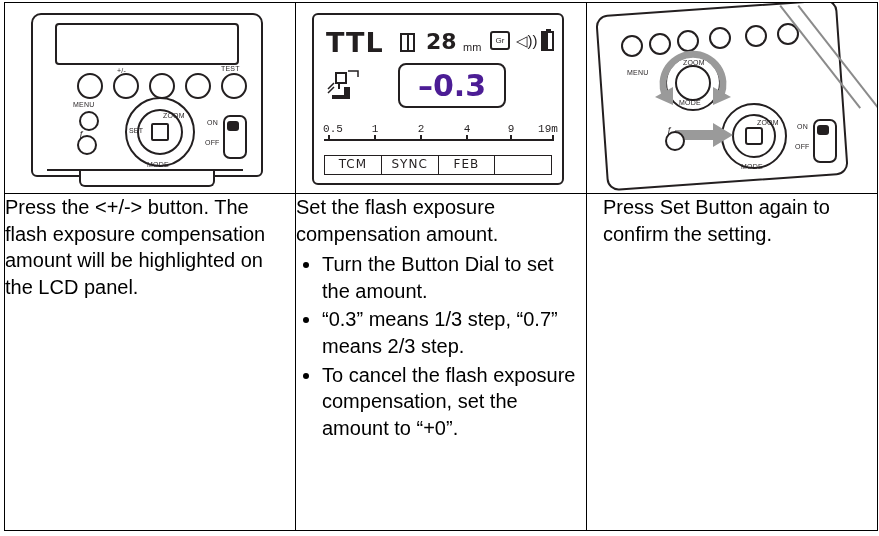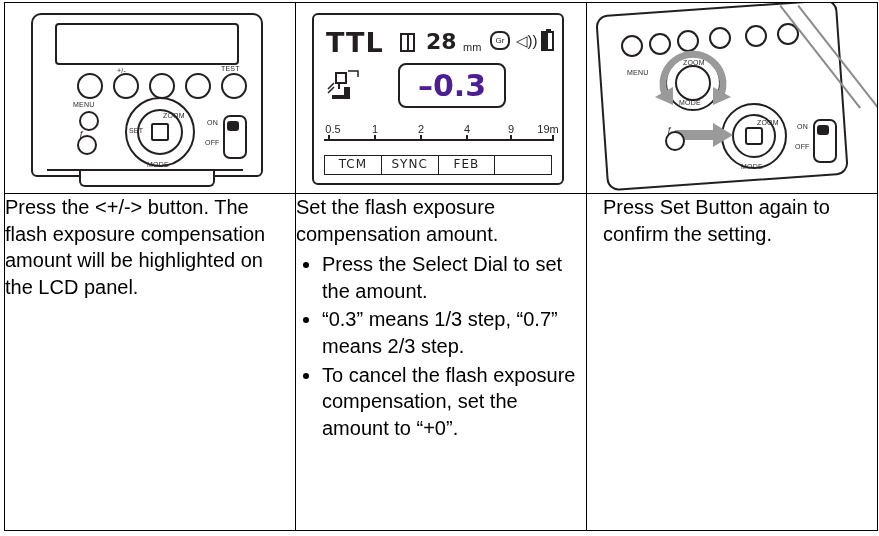--- a/index.html
+++ b/index.html
@@ -202,21 +202,21 @@
     font-size: 11px;
     color: #231f20;
   }
   .lcd .wireless-icon {
     position: absolute;
     left: 168px;
     top: 8px;
     width: 20px;
     height: 19px;
     border: 2px solid #231f20;
-    border-radius: 8px;
+    border-radius: 3px;
     box-sizing: border-box;
     font-size: 8px;
     text-align: center;
     line-height: 15px;
     color: #231f20;
   }
   .lcd .sound-icon {
     position: absolute;
     left: 194px;
     top: 10px;
@@ -287,21 +287,21 @@
     width: 1.5px;
     height: 6px;
     background: #231f20;
   }
   .lcd .scale-lbl {
     position: absolute;
     top: 0;
     font-size: 11px;
     color: #231f20;
     transform: translateX(-50%);
-    font-family: Liberation Sans, sans-serif;
+    font-family: Liberation Mono, monospace;
   }
   .lcd .softkeys {
     position: absolute;
     left: 2px;
     right: 2px;
     bottom: 0;
     height: 20px;
     display: flex;
   }
   .lcd .softkey {
@@ -485,21 +485,21 @@
       </td>
     </tr>
 
     <tr>
       <td class="text-cell col1" style="height:336px;">
         <span>Press the &lt;+/-&gt; button. The flash exposure compensation amount will be highlighted on the LCD panel.</span>
       </td>
       <td class="text-cell col2" style="height:336px;margin-left:40px;">
         <span class="txt-line">Set the flash exposure compensation amount.</span>
         <ul class="bullets">
-          <li>Press the Select Dial to set the amount.</li>
+          <li>Turn the Button Dial to set the amount.</li>
           <li>“0.3” means 1/3 step, “0.7” means 2/3 step.</li>
           <li>To cancel the flash exposure compensation, set the amount to “+0”.</li>
         </ul>
       </td>
       <td class="text-cell col3" style="height:336px;padding-left:16px;">
         <span>Press Set Button again to confirm the setting.</span>
       </td>
     </tr>
   </tbody>
     </table>

